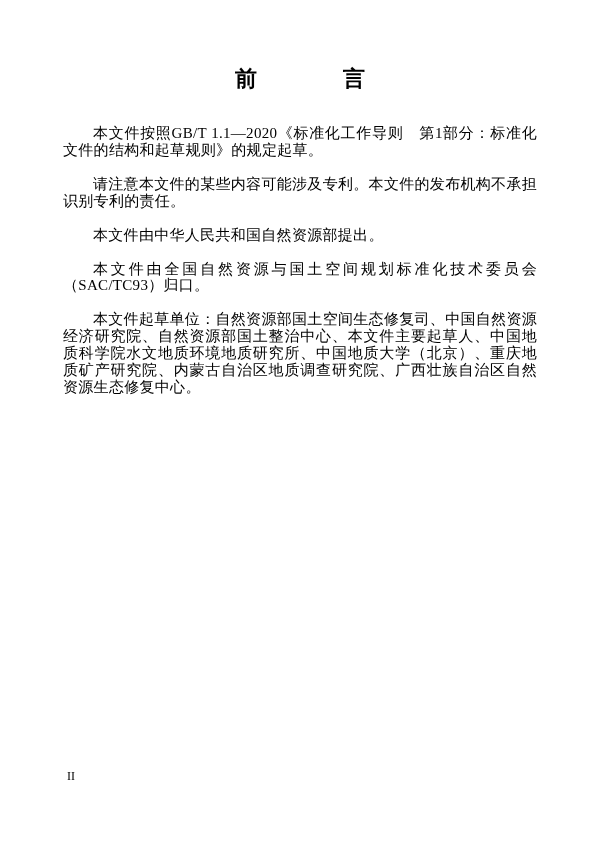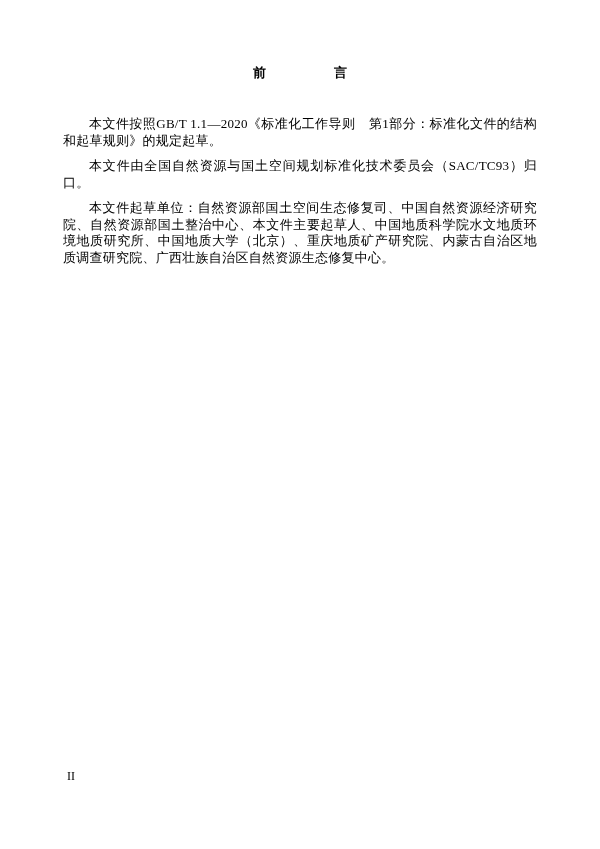--- a/index.html
+++ b/index.html
@@ -22,38 +22,38 @@
     width: 600px;
     height: 849px;
     box-sizing: border-box;
   }
   .doc-title {
     position: absolute;
     left: 0;
     top: 64px;
     width: 600px;
     text-align: center;
-    font-size: 13px;
+    font-size: 22px;
     font-weight: bold;
     letter-spacing: 14px;
     text-indent: 14px;
     font-family: "Liberation Serif", serif;
   }
   .body-block {
     position: absolute;
     left: 63px;
     top: 108px;
     width: 474px;
   }
   .para {
-    font-size: 13px;
+    font-size: 15px;
     line-height: 16.9px;
     text-align: justify;
     text-justify: inter-ideograph;
-    margin: 8px 0 0 0;
+    margin: 17px 0 0 0;
     font-family: "Liberation Serif", serif;
     letter-spacing: 0.02em;
   }
   .indent {
     text-indent: 2em;
   }
   .page-number {
     position: absolute;
     left: 67px;
     top: 769px;
@@ -63,19 +63,21 @@
 </style>
 </head>
 <body>
 
 <div class="page">
 
   <div class="doc-title">前　　言</div>
 
   <div class="body-block">
     <p class="para indent">本文件按照GB/T 1.1—2020《标准化工作导则　第1部分：标准化文件的结构和起草规则》的规定起草。</p>
+    <p class="para indent">请注意本文件的某些内容可能涉及专利。本文件的发布机构不承担识别专利的责任。</p>
+    <p class="para indent">本文件由中华人民共和国自然资源部提出。</p>
     <p class="para indent">本文件由全国自然资源与国土空间规划标准化技术委员会（SAC/TC93）归口。</p>
     <p class="para indent">本文件起草单位：自然资源部国土空间生态修复司、中国自然资源经济研究院、自然资源部国土整治中心、本文件主要起草人、中国地质科学院水文地质环境地质研究所、中国地质大学（北京）、重庆地质矿产研究院、内蒙古自治区地质调查研究院、广西壮族自治区自然资源生态修复中心。</p>
   </div>
 
   <div class="page-number">II</div>
 
 </div>
 
 </body></html>

